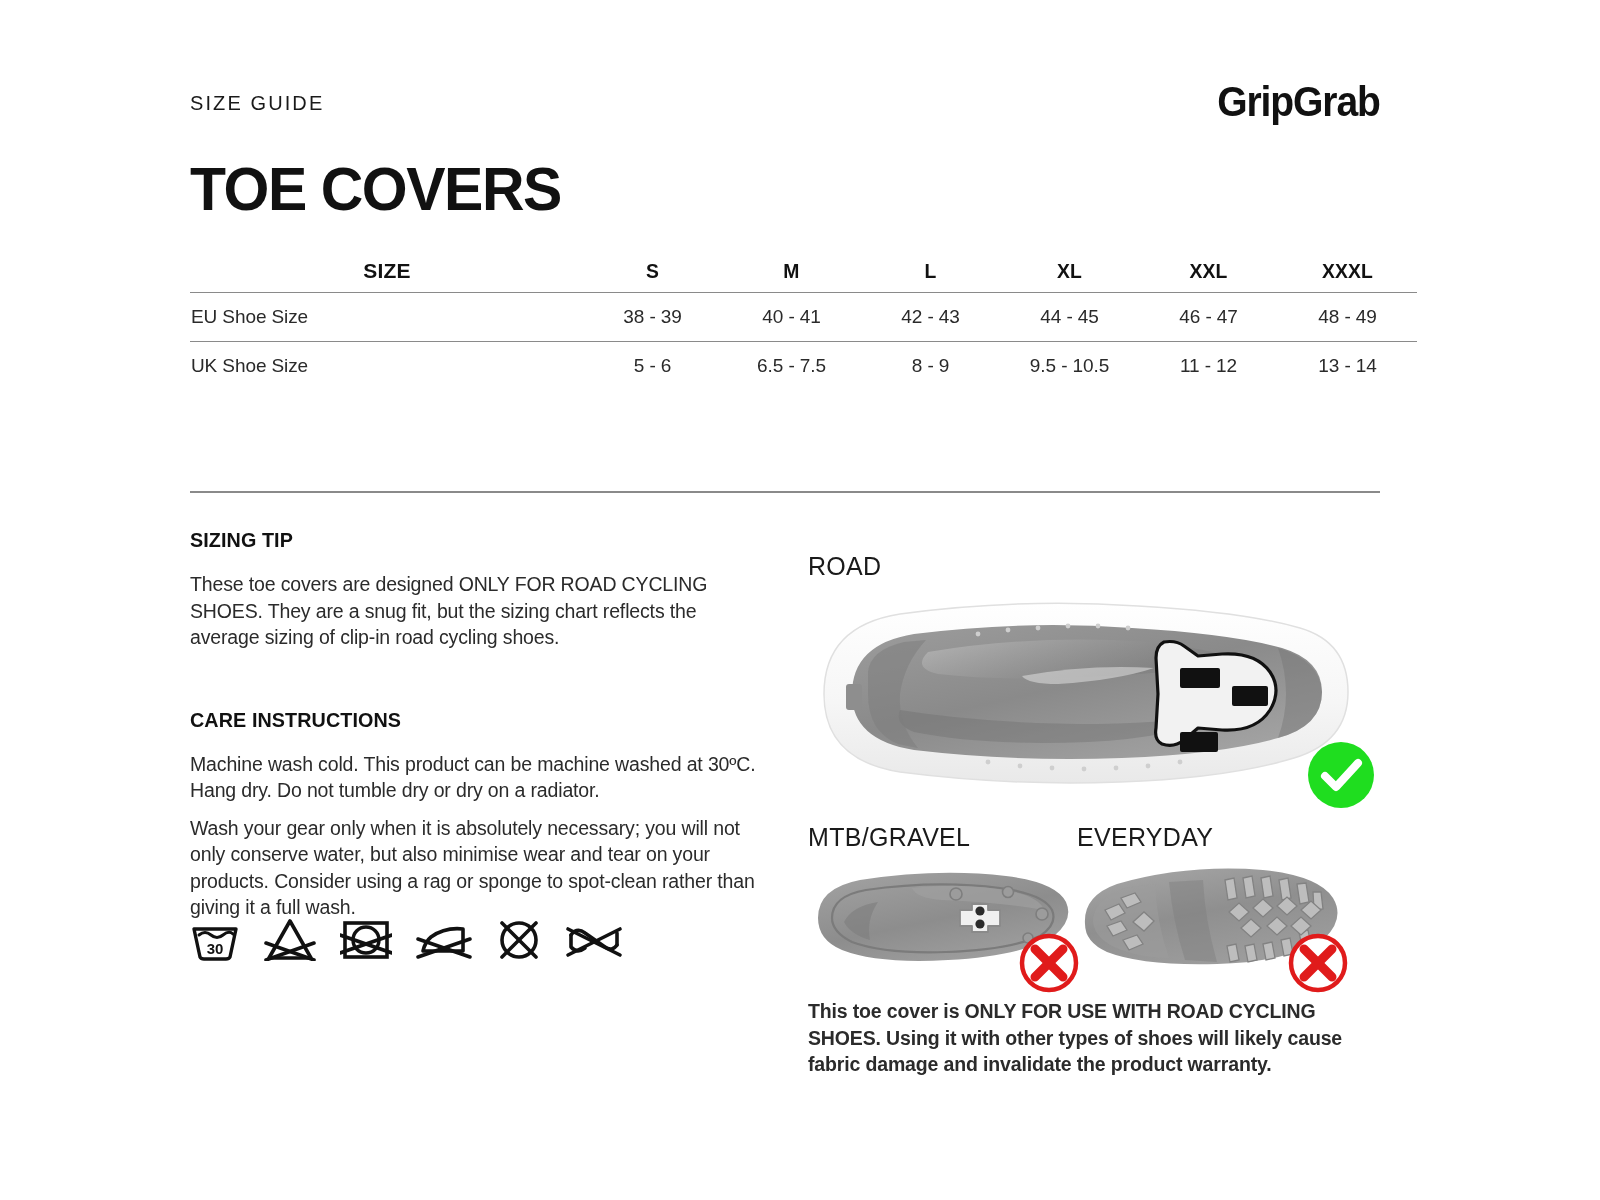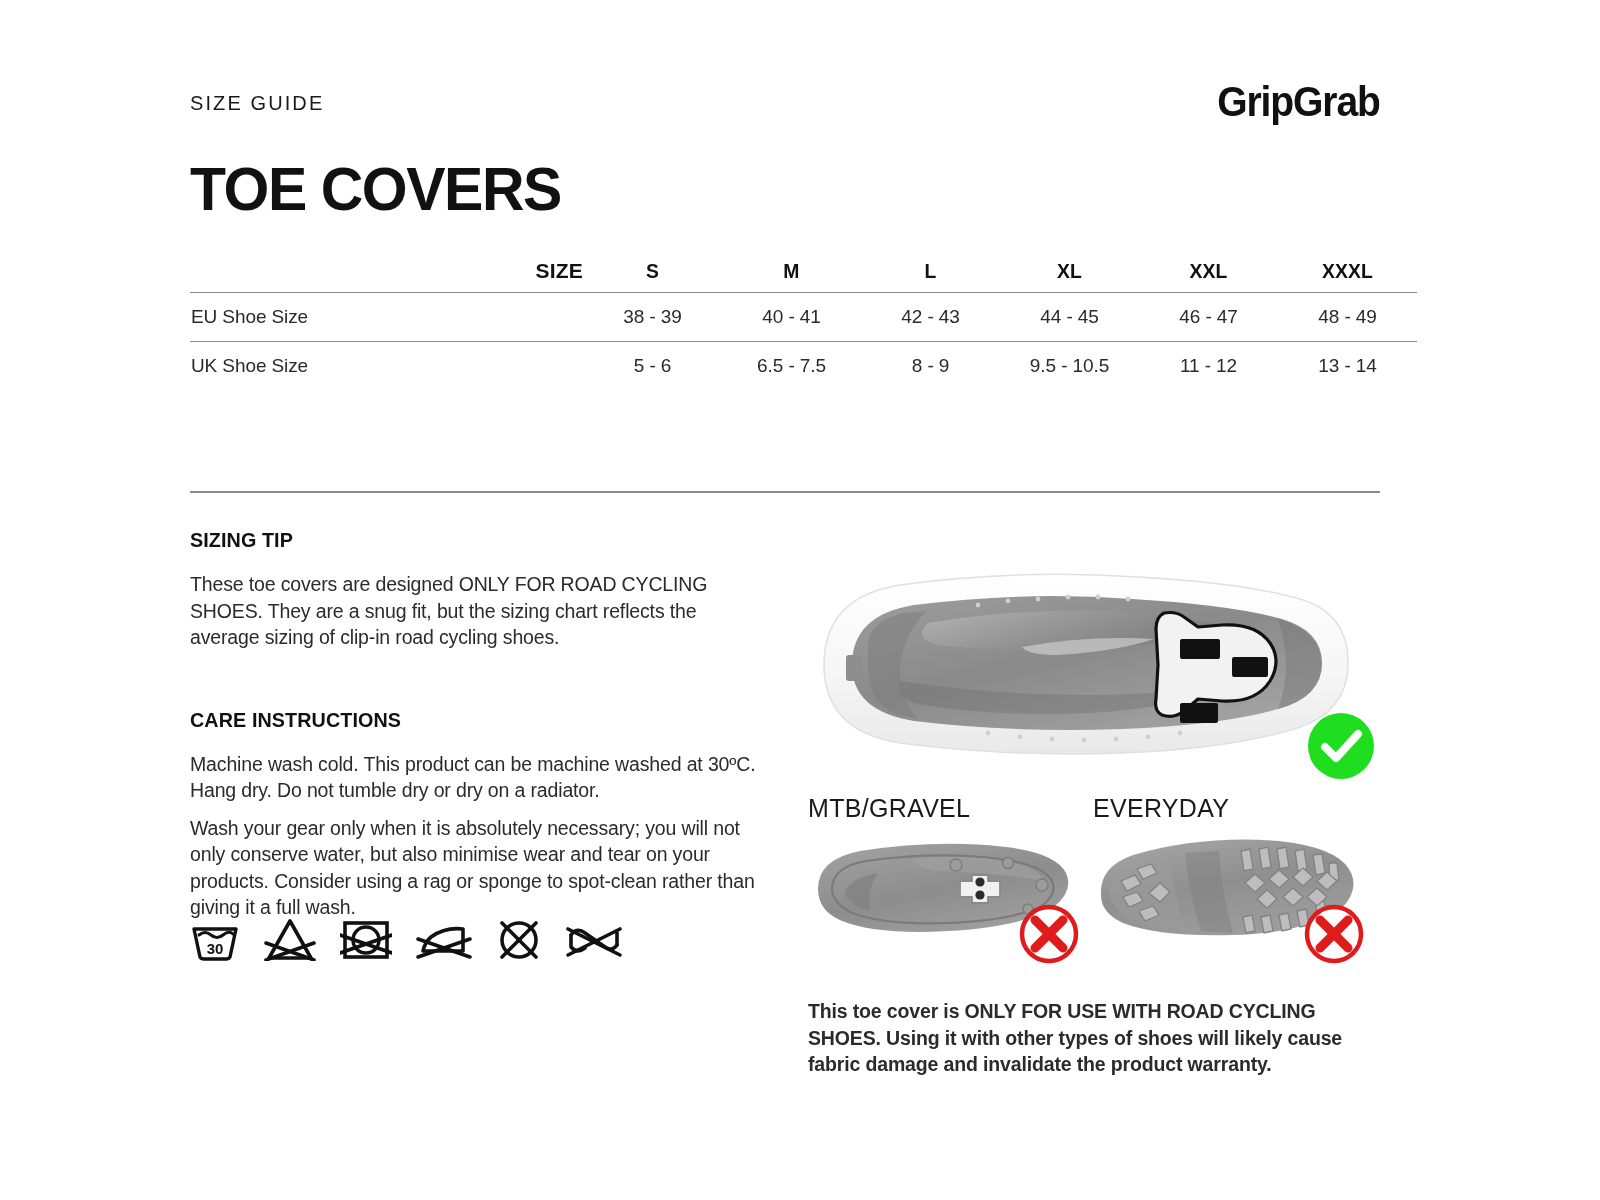--- a/index.html
+++ b/index.html
@@ -81,21 +81,21 @@
   .size-table thead th {
     height: 42px;
     font-size: 21px;
     font-weight: 700;
     letter-spacing: 0.2px;
     color: #111;
     text-align: center;
     transform: scaleX(0.92);
   }
   .size-table thead th.rowlabel {
-    text-align: right;
+    text-align: center;
     transform: none;
     padding-left: 1px;
   }
   .size-table tbody tr {
     border-top: 1.6px solid #8a8a8a;
   }
   .size-table tbody td {
     height: 49px;
     font-size: 19px;
     font-weight: 400;
@@ -182,21 +182,21 @@
   .badge {
     position: absolute;
     border-radius: 50%;
   }
   .badge svg { display: block; }
 
   .bottom-row {
     position: relative;
     margin-top: 33px;
     display: flex;
-    gap: 16px;
+    gap: 0;
   }
   .shoe-cell { position: relative; width: 272px; }
   .shoe-cell.second { margin-left: -3px; }
   .small-figure {
     position: relative;
     width: 272px;
     height: 110px;
     margin-top: 10px;
   }
   .small-figure svg { position: absolute; left: 0; top: 0; }
@@ -330,20 +330,21 @@
         <path d="M52 28 L52 16" fill="none" stroke="#111" stroke-width="3.6" stroke-linecap="round"></path>
         <line x1="3" y1="38" x2="55" y2="12" stroke="#111" stroke-width="3.6" stroke-linecap="round"></line>
         <line x1="3" y1="12" x2="55" y2="38" stroke="#111" stroke-width="3.6" stroke-linecap="round"></line>
       </svg>
     </span>
   </div>
 
   <div class="right-col">
 
     <div class="road-block">
+      <div class="shoe-label">ROAD</div>
       <div class="road-figure">
         <svg width="572" height="200" viewBox="0 0 572 200">
           <defs>
             <linearGradient id="roadOuter" x1="0" y1="0" x2="0" y2="1">
               <stop offset="0%" stop-color="#ffffff"></stop>
               <stop offset="55%" stop-color="#f6f6f6"></stop>
               <stop offset="100%" stop-color="#e9e9e9"></stop>
             </linearGradient>
             <linearGradient id="roadSole" x1="0.1" y1="0" x2="0.9" y2="1">
               <stop offset="0%" stop-color="#9b9b9b"></stop>

